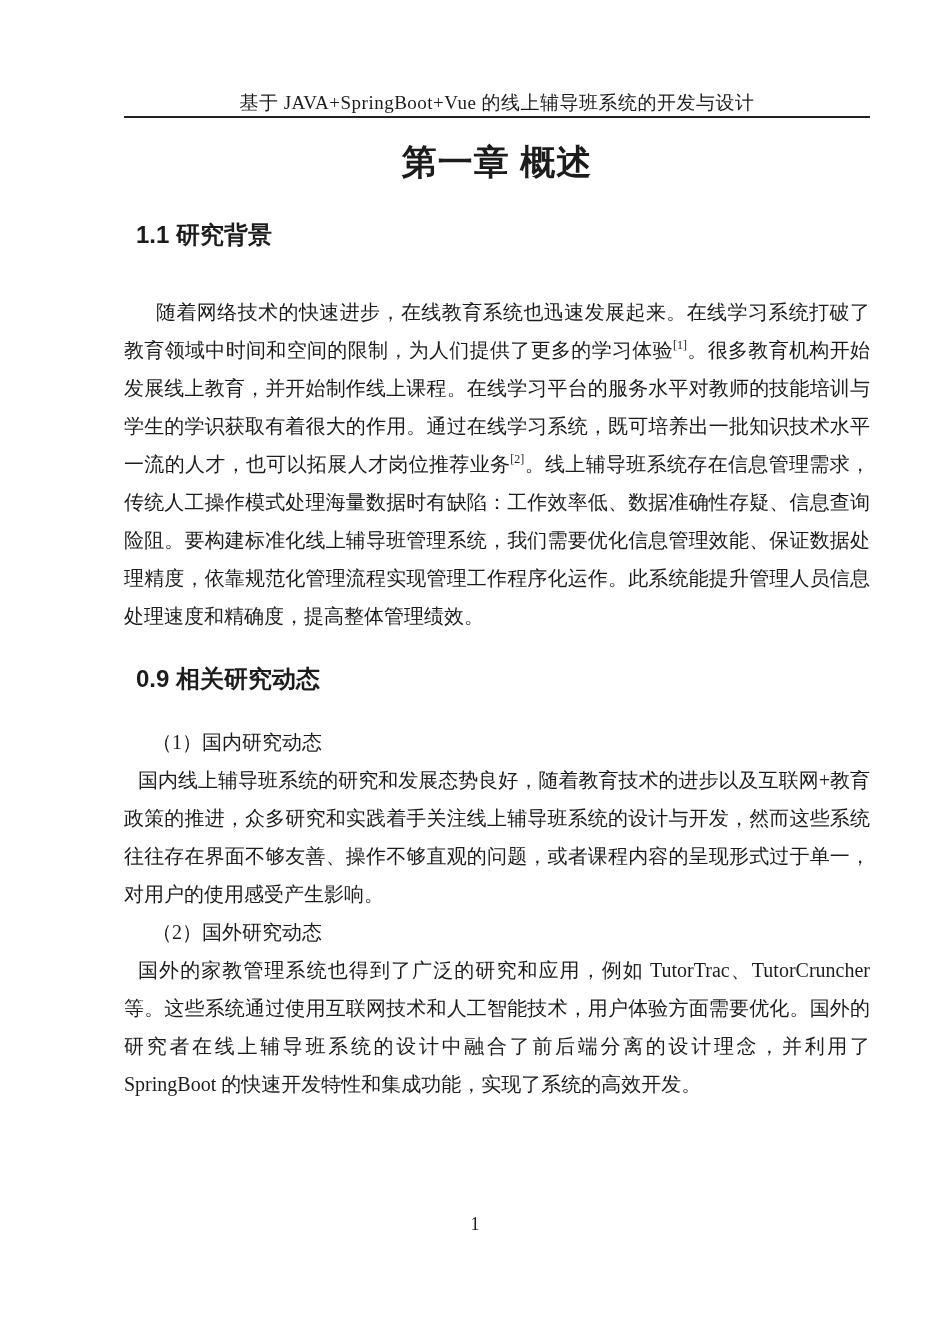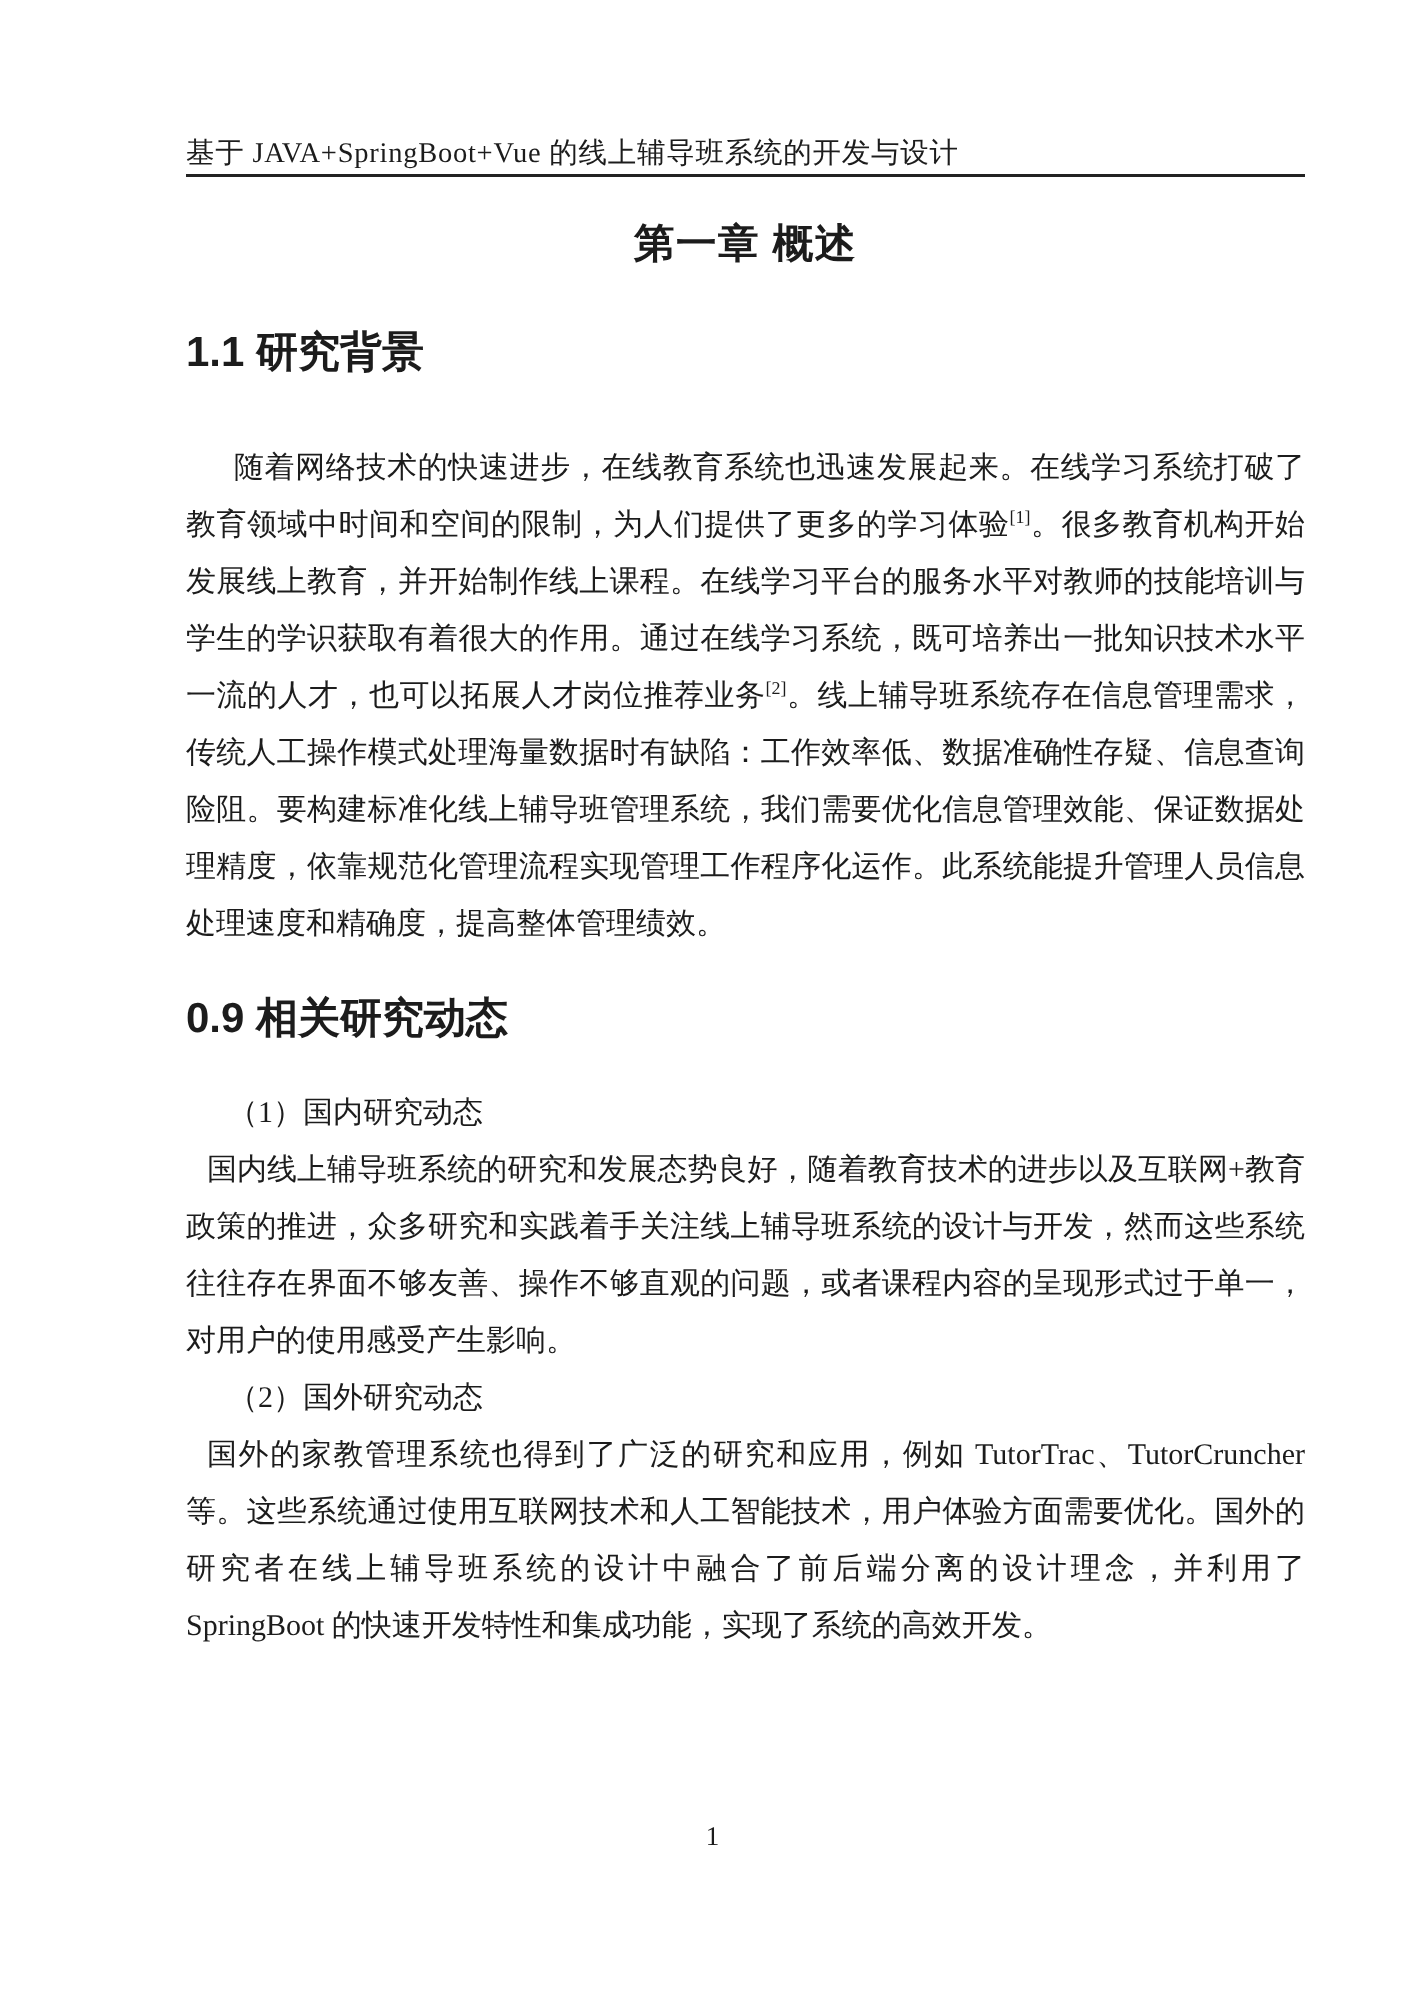--- a/index.html
+++ b/index.html
@@ -15,45 +15,45 @@
     color: #1c1c1c;
     font-family: "Liberation Serif", "DejaVu Serif", serif;
     overflow: hidden;
   }
   .content {
     margin-left: 124px;
     margin-right: 80px; 
   }
   .doc-header {
     padding-top: 91px;
-    text-align: left;
+    text-align: center;
     font-size: 19px;
     line-height: 23px;
     letter-spacing: 0.5px;
     white-space: nowrap;
   }
   .header-rule {
     height: 0;
     border-bottom: 2px solid #222222;
     margin-top: 2px;
   }
   .chapter-title {
     margin: 28px 0 0 0;
     font-family: "Liberation Sans", "DejaVu Sans", sans-serif;
     font-weight: bold;
-    font-size: 27px;
+    font-size: 35px;
     line-height: 32px;
     text-align: center;
     letter-spacing: 1px;
   }
   .section-heading {
-    margin: 0;
+    margin: 12px;
     font-family: "Liberation Sans", "DejaVu Sans", sans-serif;
     font-weight: bold;
-    font-size: 28px;
+    font-size: 24px;
     line-height: 29px;
     text-align: left;
   }
   .section-heading.first {
     margin-top: 42px;
   }
   .section-heading.second {
     margin-top: 29px;
   }
   .para {

